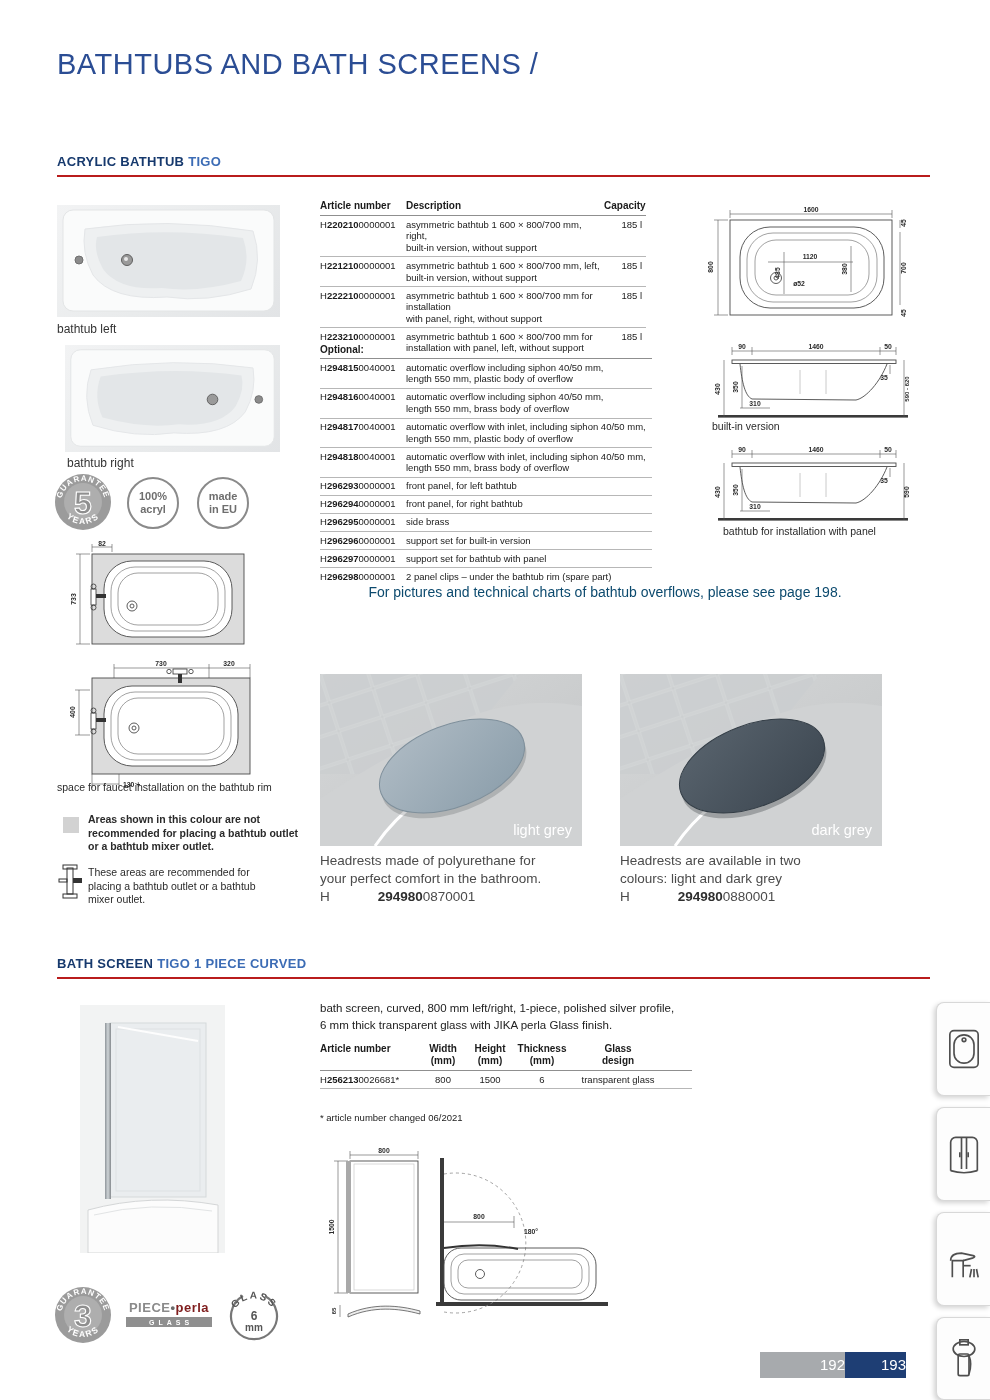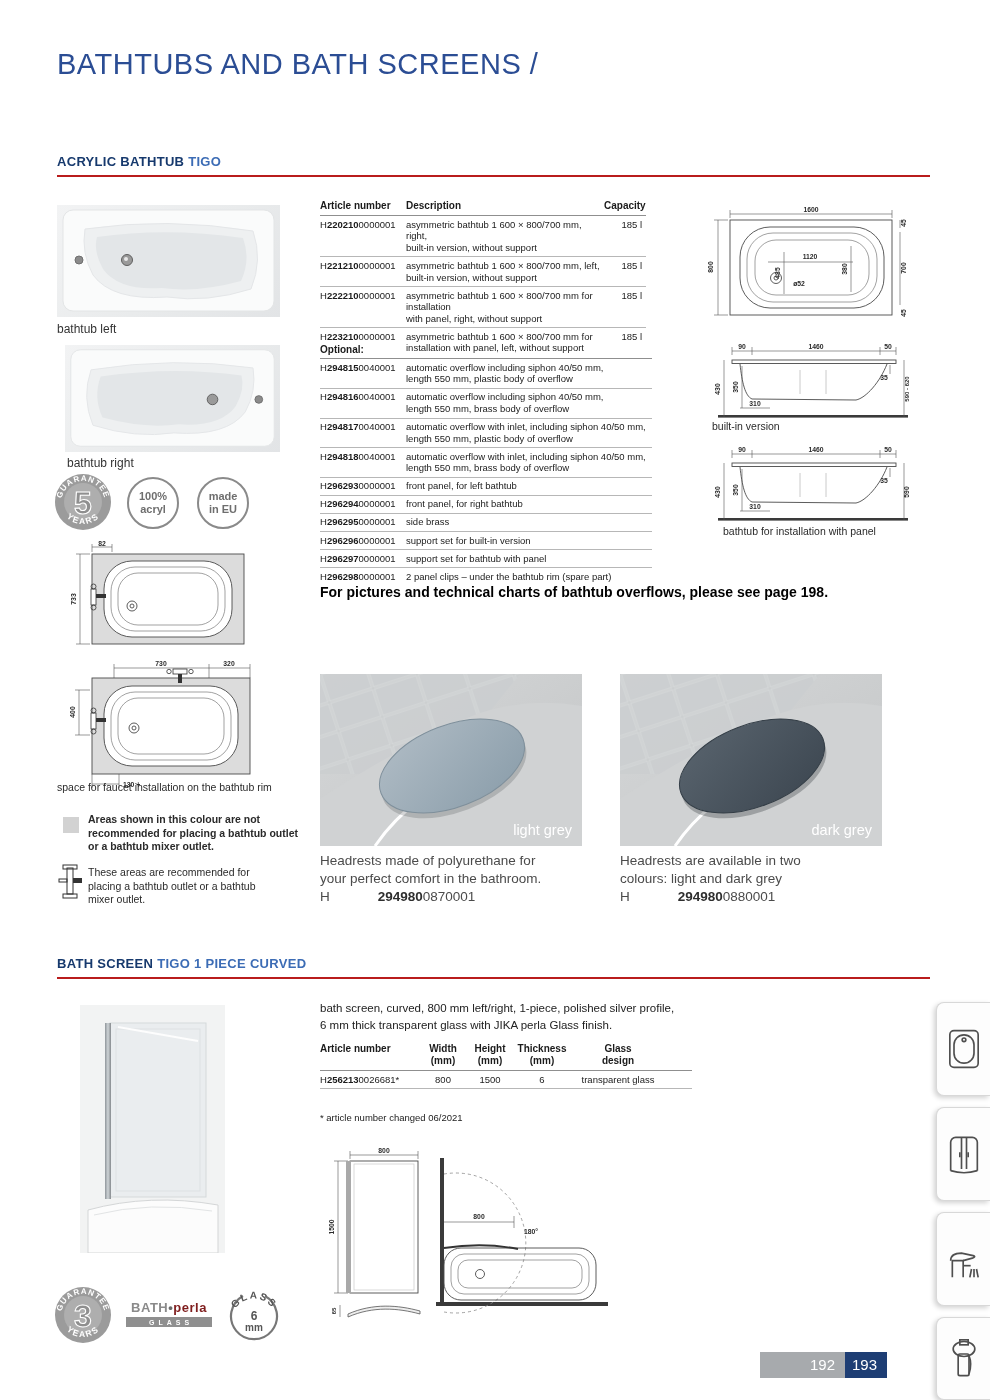--- a/index.html
+++ b/index.html
@@ -29,21 +29,21 @@
   .art b { font-weight:bold; }
   .opt-label { font-weight:bold; font-size:10px; color:#1b1b1b; padding-bottom:2px;
                border-bottom:1px solid #8f8f8f; }
 
   .t2 .thead { border-bottom:1px solid #8f8f8f; }
   .t2 .row { border-bottom:1px solid #b7b7b7; }
   .t2c { flex:none; text-align:center; white-space:pre-line; }
   .t2-art { width:100px; text-align:left; }
   .t2-w { width:46px; } .t2-h { width:48px; } .t2-t { width:56px; } .t2-g { width:96px; }
 
-  .note { font-size:14px; font-weight:bold; color:#000000; }
+  .note { font-size:14px; font-weight:normal; color:#0c4a6e;text-align:center; }
   .small-cap { font-size:10.5px; color:#2a2a2a; }
   .legend-text { font-size:10.5px; color:#2a2a2a; line-height:1.3; }
   .legend-sq { width:16px; height:16px; background:#d2d2d2; }
   .hr-cap { font-size:13.5px; color:#4b4b4b; line-height:1.32; width:278px; }
   .hr-art { color:#4b4b4b; } .hr-art b { color:#2e2e2e;padding-left:48px; }
   .intro { font-size:11.5px; color:#222; line-height:1.45; }
   .footnote { font-size:9.5px; color:#222; }
 
   
   svg text { font-family:"Liberation Sans", sans-serif; }
@@ -59,21 +59,21 @@
                 color:#6e6e6e; font-weight:bold; font-size:11px; line-height:1.15; text-align:center; }
   .jika { width:86px; text-align:center; }
   .jika-line { font-size:13px; letter-spacing:.5px; }
   .jika-light { color:#8a8a8a; font-weight:bold; }
   .jika-dot { color:#6b6b6b; font-weight:bold; }
   .jika-bold { color:#7f1d1d; font-weight:bold; }
   .jika-bar { margin-top:2px; background:#8f8f8f; color:#fff; font-size:7px; font-weight:bold;
               letter-spacing:4px; padding:2px 0 1px 4px; }
 
   
-  .pg { height:26px; line-height:26px; color:#fff; font-size:15px; text-align:right; padding-right:10px; }
+  .pg { height:26px; line-height:26px; color:#fff; font-size:15px; text-align:right; }
   .pg-grey { background:#a7aaad; } .pg-blue { background:#1e3e74; }
 
   
   .side-tile { width:54px; height:94px; background:#fdfdfd; border:1px solid #d8d8d8; border-right:none;
                border-radius:8px 0 0 8px; box-shadow:-2px 2px 5px rgba(0,0,0,.18);
                display:flex; align-items:center; justify-content:center; }
   .side-tile svg { stroke:#4f4f4f; fill:none; stroke-width:2; }
 </style>
 </head>
 <body>
@@ -526,38 +526,38 @@
       </defs>
       <circle cx="30" cy="30" r="28" fill="#9b9b9b"></circle>
       <circle cx="30" cy="30" r="19" fill="#aeaeae"></circle>
       <text x="30" y="42" text-anchor="middle" font-size="32" font-weight="bold" fill="#8f8f8f" stroke="#ffffff" stroke-width="1.1">3</text>
       <text font-size="8" font-weight="bold" fill="#ffffff" letter-spacing="1"><textPath href="#g3top" startOffset="50%" text-anchor="middle">GUARANTEE</textPath></text>
       <text font-size="8.5" font-weight="bold" fill="#ffffff" letter-spacing="1.5"><textPath href="#g3bot" startOffset="50%" text-anchor="middle">YEARS</textPath></text>
     </svg>
   </div>
   <div class="abs jika" style="left:126px;top:1300px;">
     <div class="jika-line">
-      <span class="jika-light">BATH</span><span class="jika-dot">•</span><span class="jika-bold">perla</span>
+      <span class="jika-light">PIECE</span><span class="jika-dot">•</span><span class="jika-bold">perla</span>
     </div>
     <div class="jika-bar">GLASS</div>
   </div>
   <div class="abs" style="left:226px;top:1287px;width:56px;height:56px;">
     <svg width="56" height="56" viewBox="0 0 56 56">
       <defs>
           <path id="glsArc" d="M7,27 A22,22 0 0 1 49,27"></path>
         </defs>
       <path d="M17,9 A23,23 0 1 0 39,9" fill="none" stroke="#777" stroke-width="2.2"></path>
       <text font-size="10" font-weight="bold" fill="#555" letter-spacing="2"><textPath href="#glsArc" startOffset="50%" text-anchor="middle">GLASS</textPath></text>
       <text x="28" y="33" text-anchor="middle" font-size="12" font-weight="bold" fill="#555">6</text>
       <text x="28" y="44" text-anchor="middle" font-size="10" font-weight="bold" fill="#555">mm</text>
     </svg>
   </div>
 
   <div class="abs pg pg-grey" style="left:760px;top:1352px;width:85px;">192</div>
-  <div class="abs pg pg-blue" style="left:845px;top:1352px;width:42px;">193</div>
+  <div class="abs pg pg-blue" style="left:845px;top:1352px;width:61px;">193</div>
 
   <div class="abs side-tile" style="left:936px;top:1002px;">
     <svg width="40" height="44" viewBox="0 0 48 52">
       <rect x="7" y="4" width="34" height="44" rx="5"></rect>
       <rect x="12" y="9" width="24" height="34" rx="12"></rect>
       <circle cx="24" cy="15" r="2.2"></circle>
     </svg>
   </div>
   <div class="abs side-tile" style="left:936px;top:1107px;">
     <svg width="40" height="44" viewBox="0 0 48 52">

